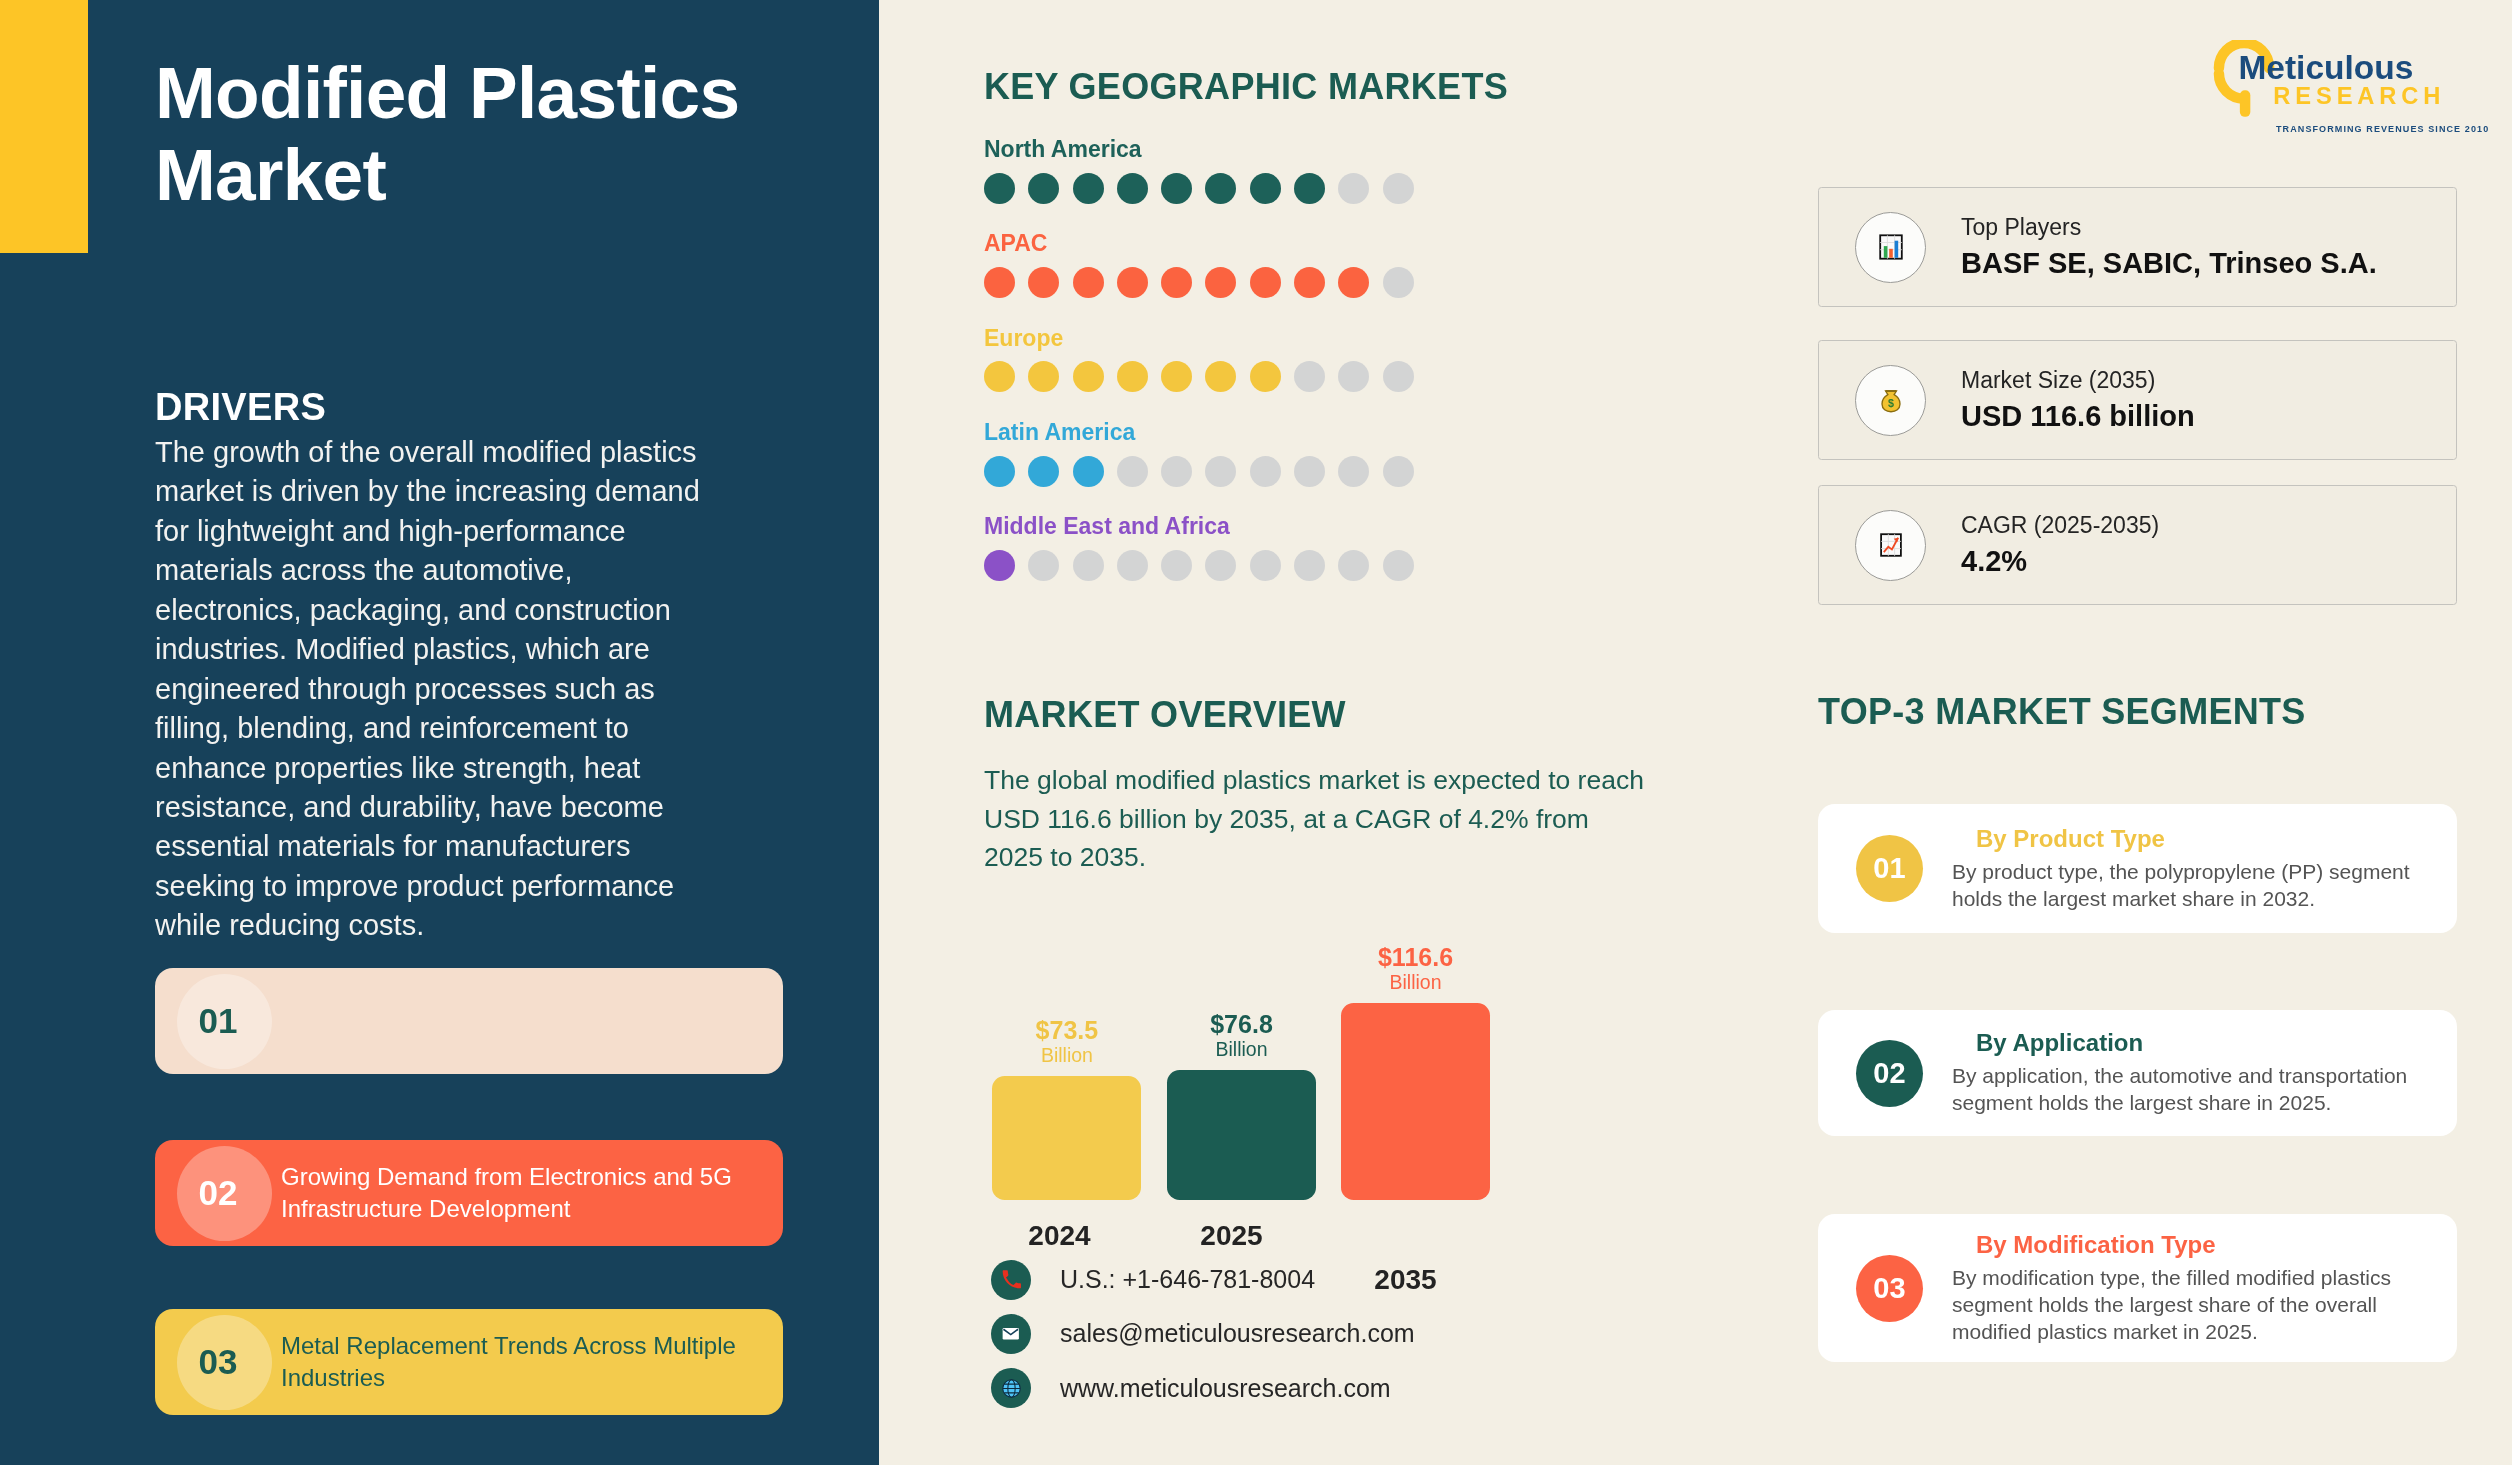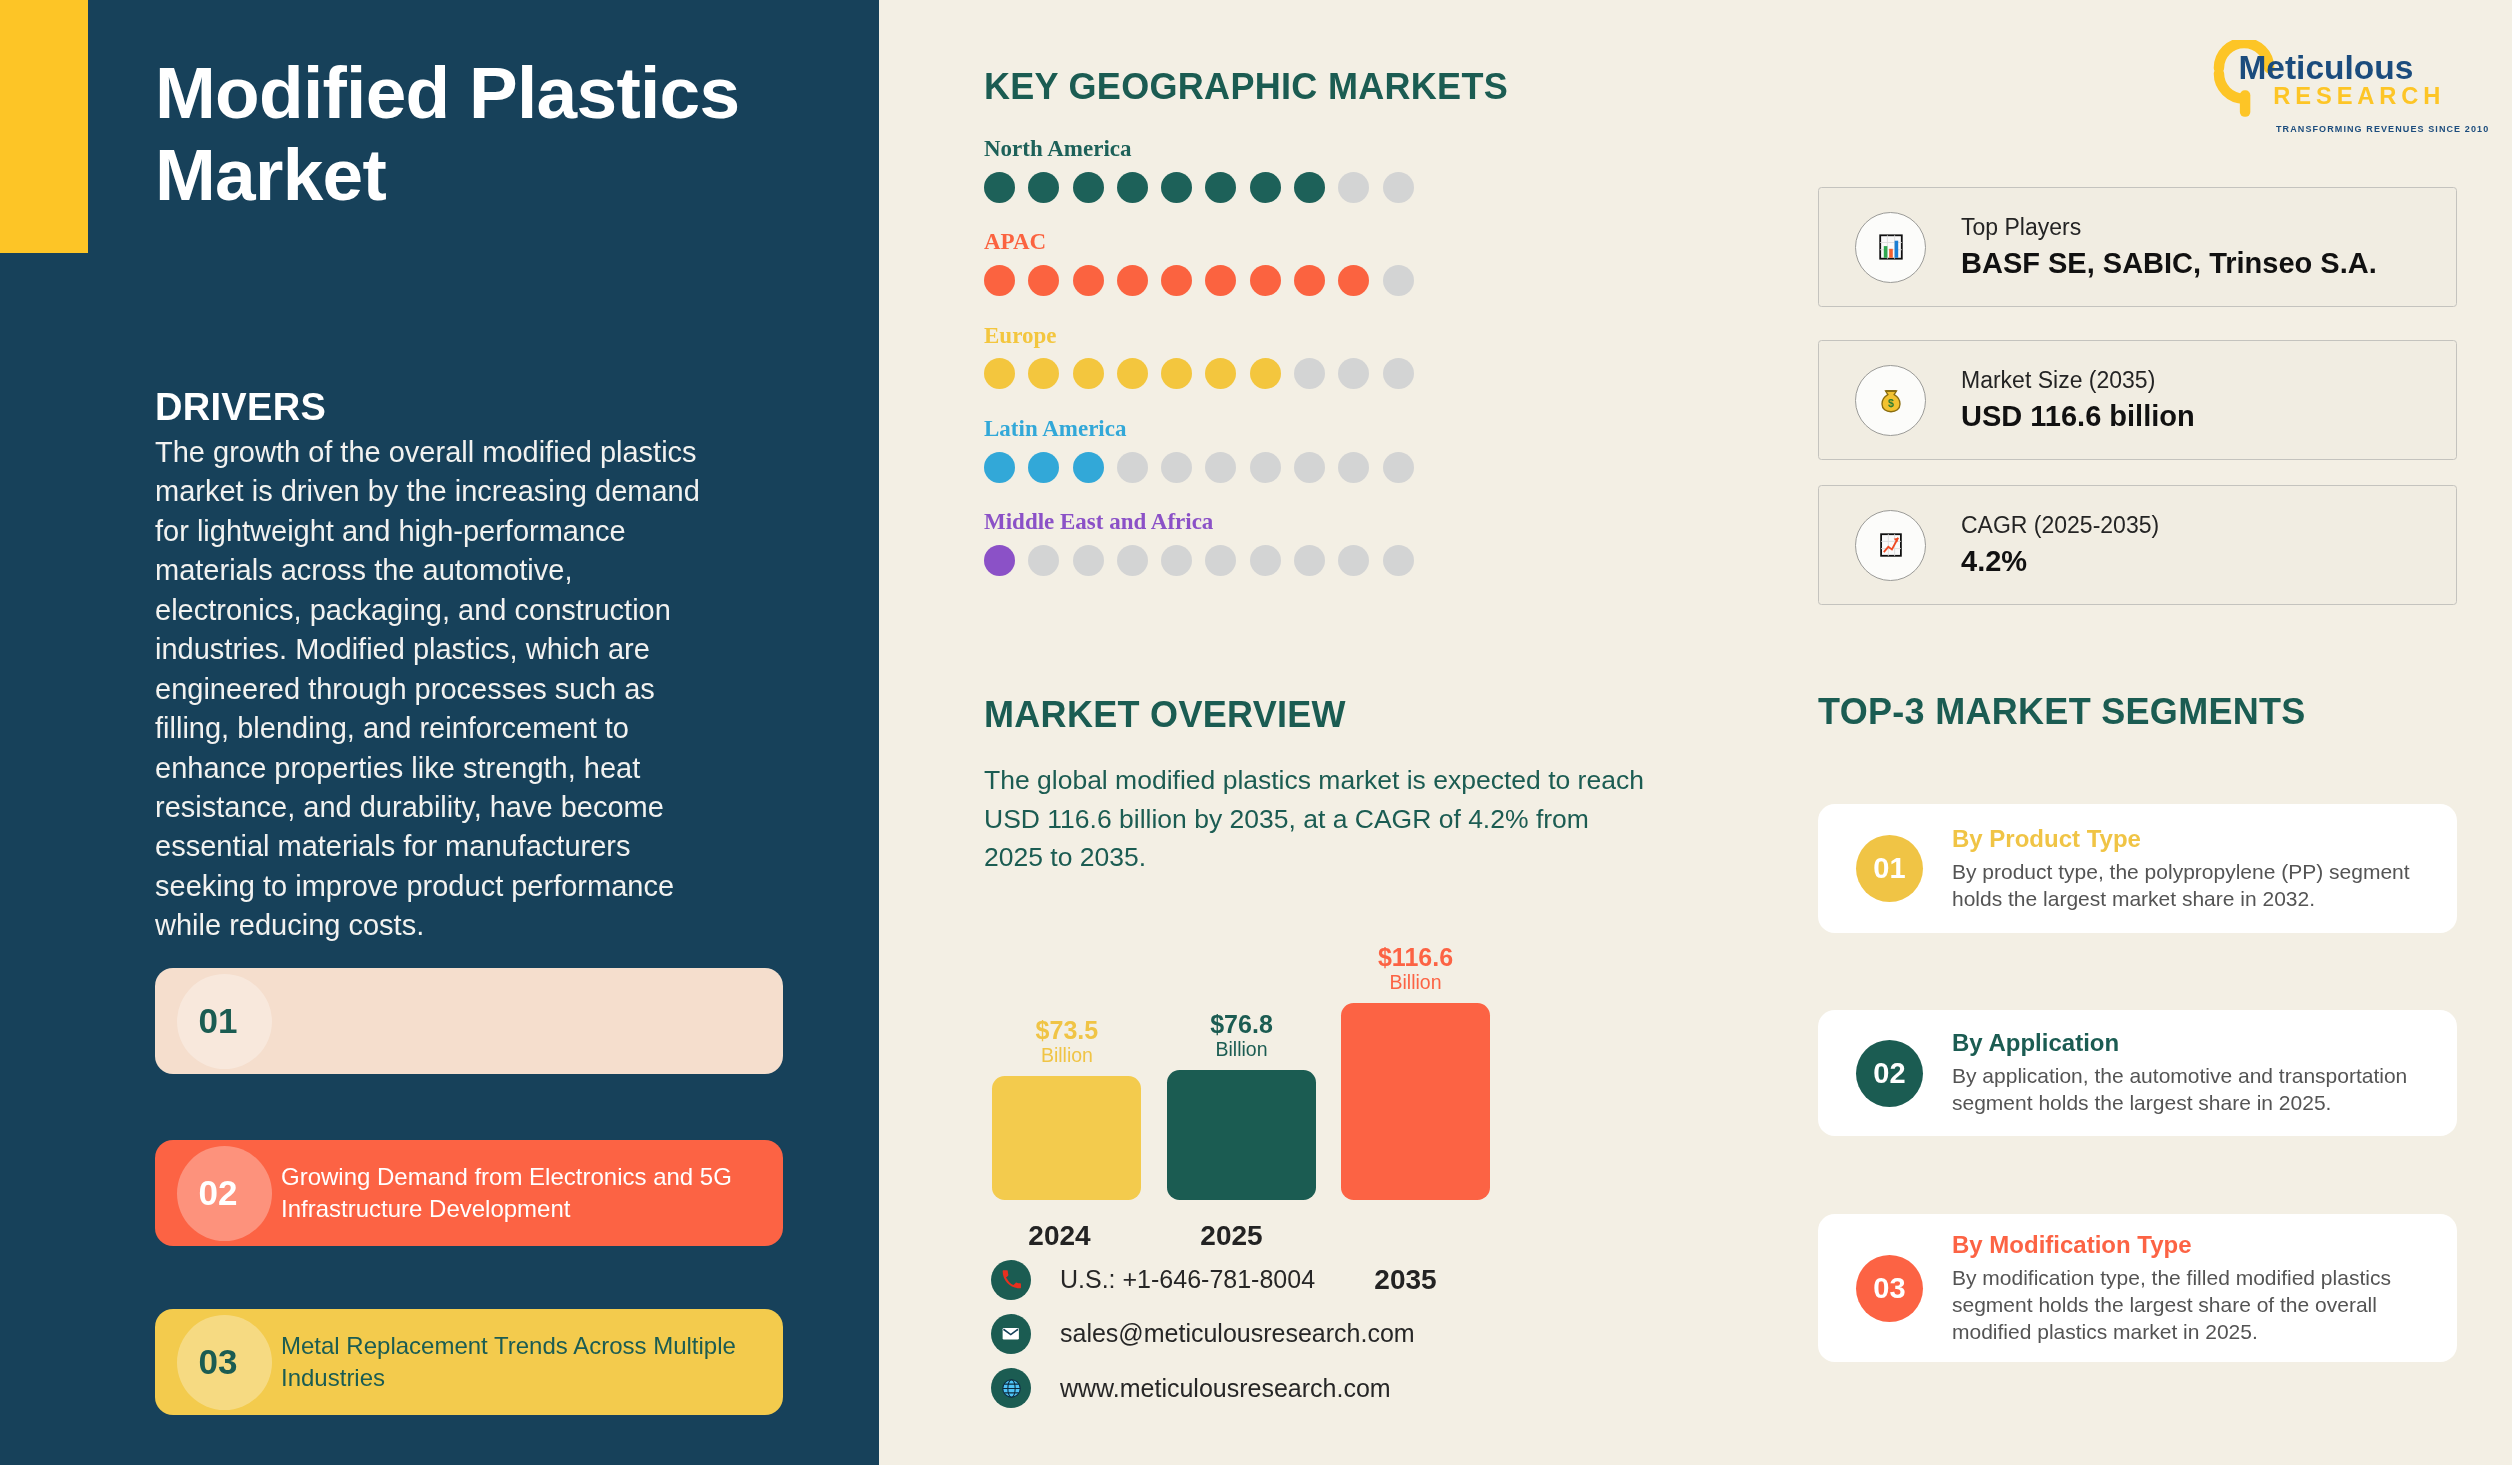--- a/index.html
+++ b/index.html
@@ -58,21 +58,21 @@
   .c1 .driver-text, .c3 .driver-text { color:#1B5C52; }
   .c2 .driver-text { color:#FFFFFF; }
 
   
   .sec-heading {
     color:#1B5C52; font-size:36px; font-weight:bold; letter-spacing:0.3px;
   }
   #geo-heading { position:absolute; left:984px; top:66px; }
   #geo-block { position:absolute; left:984px; top:136px; width:628px; }
   .geo-row { margin-bottom:26.5px; }
-  .geo-label { font-size:23px; font-weight:bold; margin-bottom:9.8px;font-family:Liberation Serif, serif; }
+  .geo-label { font-size:23px; font-weight:bold; margin-bottom:9.8px; }
   .geo-dots { display:flex; gap:13.3px; }
   .geo-dot { width:31px; height:31px; border-radius:50%; background:#D3D4D4; }
 
   #mo-heading { position:absolute; left:984px; top:694px; }
   #mo-body {
     position:absolute; left:984px; top:761px; width:670px;
     color:#1B5C52; font-size:26.5px; line-height:1.46;
   }
 
   
@@ -144,21 +144,21 @@
   .seg-card.s3 { top:1214px; height:148px; }
   .seg-badge {
     width:67px; height:67px; border-radius:50%; margin-left:38px; flex:0 0 67px;
     display:flex; align-items:center; justify-content:center;
     color:#FFFFFF; font-size:29px; font-weight:bold;
   }
   .s1 .seg-badge { background:#F0C445; }
   .s2 .seg-badge { background:#1B5C52; }
   .s3 .seg-badge { background:#FC6344; }
   .seg-body { margin-left:29px; padding-right:28px; }
-  .seg-title { font-size:24px; font-weight:bold; margin-bottom:4.9px; }
+  .seg-title { font-size:24px; font-weight:bold; margin-bottom:4.9px;margin-left:24px; }
   .s1 .seg-title { color:#F0C445; }
   .s2 .seg-title { color:#1B5C52; }
   .s3 .seg-title { color:#FC6344; }
   .seg-desc { font-size:21px; line-height:1.30; color:#545454; }
 </style>
 </head>
 <body>
 
 <div id="left-panel">
   <div id="accent-bar"></div>

